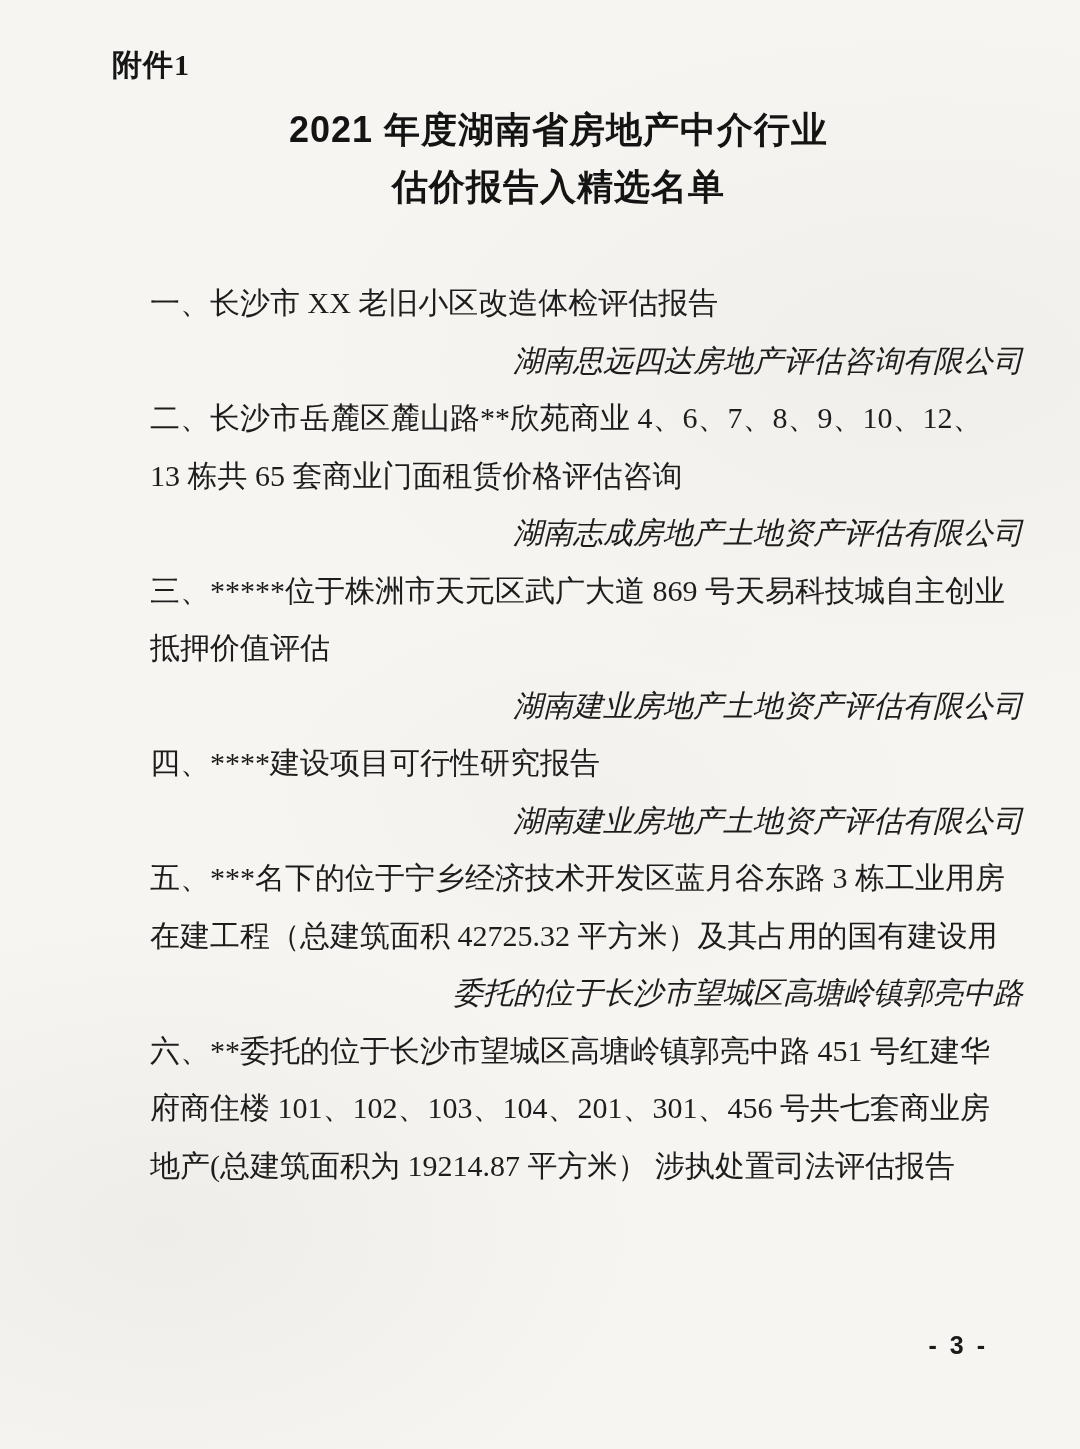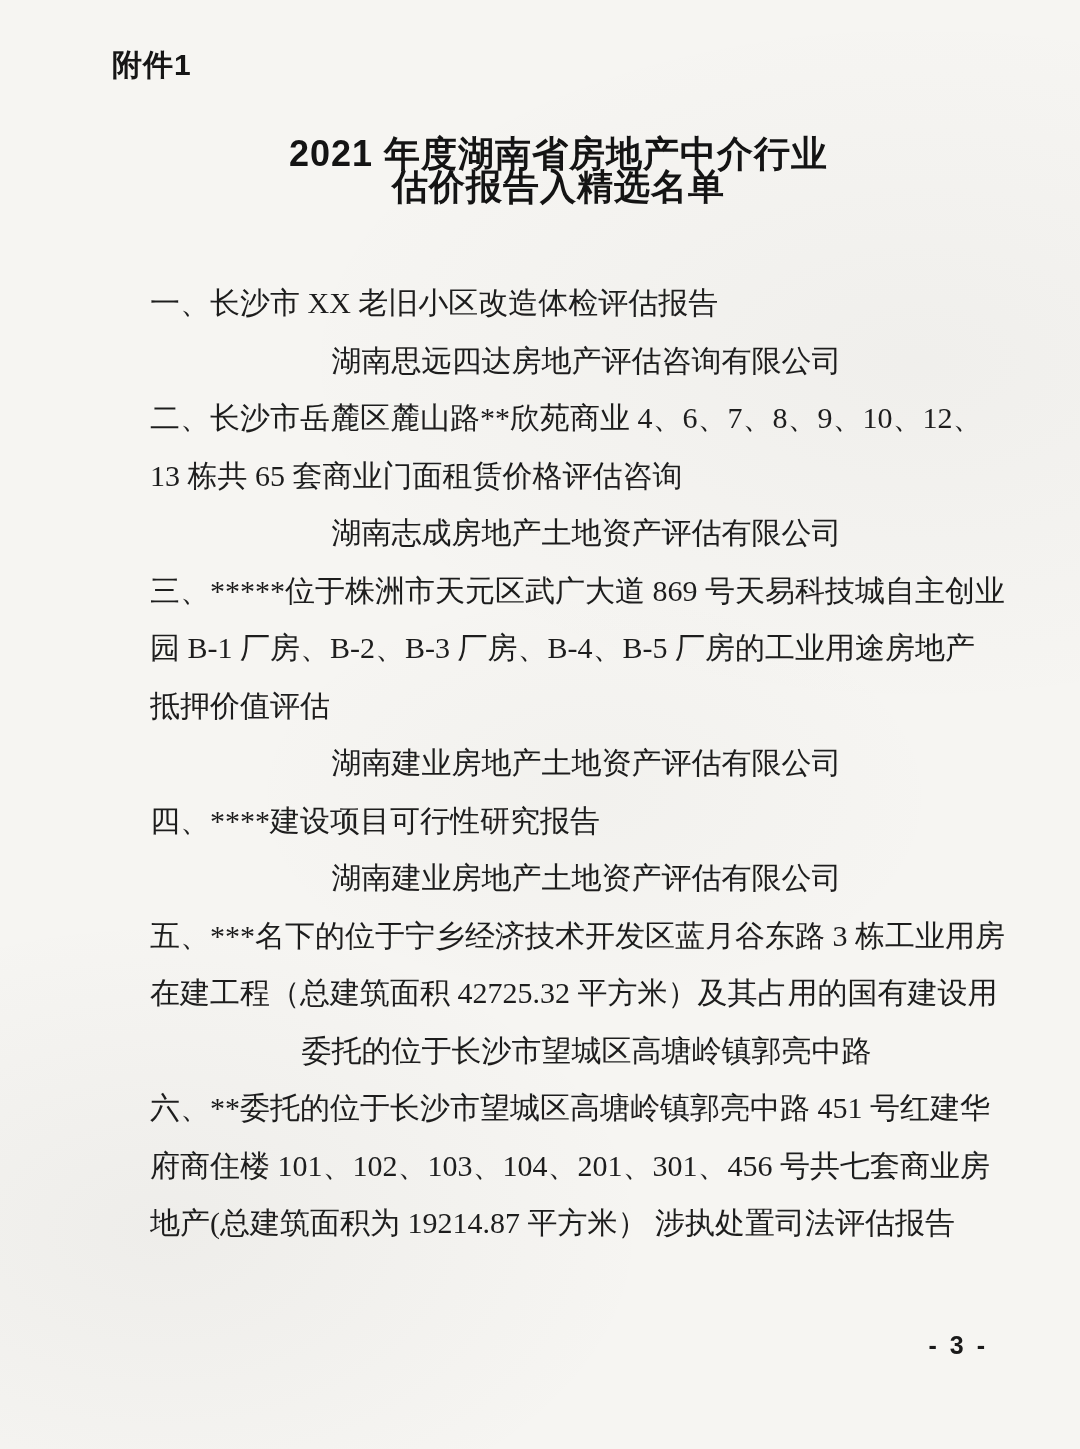--- a/index.html
+++ b/index.html
@@ -25,58 +25,59 @@
     pointer-events: none;
     background:
       radial-gradient(ellipse 700px 450px at 15% 85%, rgba(90,90,85,0.05), transparent 70%),
       radial-gradient(ellipse 900px 500px at 85% 25%, rgba(90,90,85,0.04), transparent 70%),
       radial-gradient(ellipse 500px 300px at 55% 55%, rgba(120,120,110,0.03), transparent 70%);
   }
   .attachment {
     position: absolute;
     top: 44px;
     left: 112px;
-    font-family: Liberation Sans, sans-serif;
+    font-family: Liberation Serif, serif;
     font-weight: 700;
     font-size: 30px;
     line-height: 42px;
     color: #161616;
     letter-spacing: 1px;
   }
   .title {
     position: absolute;
     left: 122px;
     width: 873px;
     text-align: center;
     font-family: "Liberation Sans", "DejaVu Sans", sans-serif;
     font-weight: 700;
     font-size: 36px;
     line-height: 44px;
     color: #141414;
     letter-spacing: 1px;
     white-space: nowrap;
   }
-  .title-1 { top: 108px; margin-top: 24px; }
+  .title-1 { top: 108px; }
   .title-2 { top: 165px; }
   .body-text {
     position: absolute;
     top: 274px;
     left: 122px;
     width: 873px;
     font-size: 30px;
     margin-left: 28px;
   }
   .line {
     height: 57.5px;
     line-height: 57.5px;
     white-space: nowrap;
     color: #1d1d1d;
   }
   .line.company {
-    text-align: center;
+    text-align: right;
+    font-style: italic;
   }
   .page-num {
     position: absolute;
     top: 1332px;
     right: 92px;
     font-family: "Liberation Sans", "DejaVu Sans", sans-serif;
     font-weight: 700;
     font-size: 25px;
     line-height: 26px;
     letter-spacing: 3px;
@@ -97,21 +98,20 @@
   <div class="body-text">
 
     <div class="line">一、长沙市 XX 老旧小区改造体检评估报告</div>
     <div class="line company">湖南思远四达房地产评估咨询有限公司</div>
 
     <div class="line">二、长沙市岳麓区麓山路**欣苑商业 4、6、7、8、9、10、12、</div>
     <div class="line">13 栋共 65 套商业门面租赁价格评估咨询</div>
     <div class="line company">湖南志成房地产土地资产评估有限公司</div>
 
     <div class="line">三、*****位于株洲市天元区武广大道 869 号天易科技城自主创业</div>
-    <div class="line">园 B-1 厂房、B-2、B-3 厂房、B-4、B-5 厂房的工业用途房地产</div>
     <div class="line">抵押价值评估</div>
     <div class="line company">湖南建业房地产土地资产评估有限公司</div>
 
     <div class="line">四、****建设项目可行性研究报告</div>
     <div class="line company">湖南建业房地产土地资产评估有限公司</div>
 
     <div class="line">五、***名下的位于宁乡经济技术开发区蓝月谷东路 3 栋工业用房</div>
     <div class="line">在建工程（总建筑面积 42725.32 平方米）及其占用的国有建设用</div>
     <div class="line company">委托的位于长沙市望城区高塘岭镇郭亮中路</div>
 

